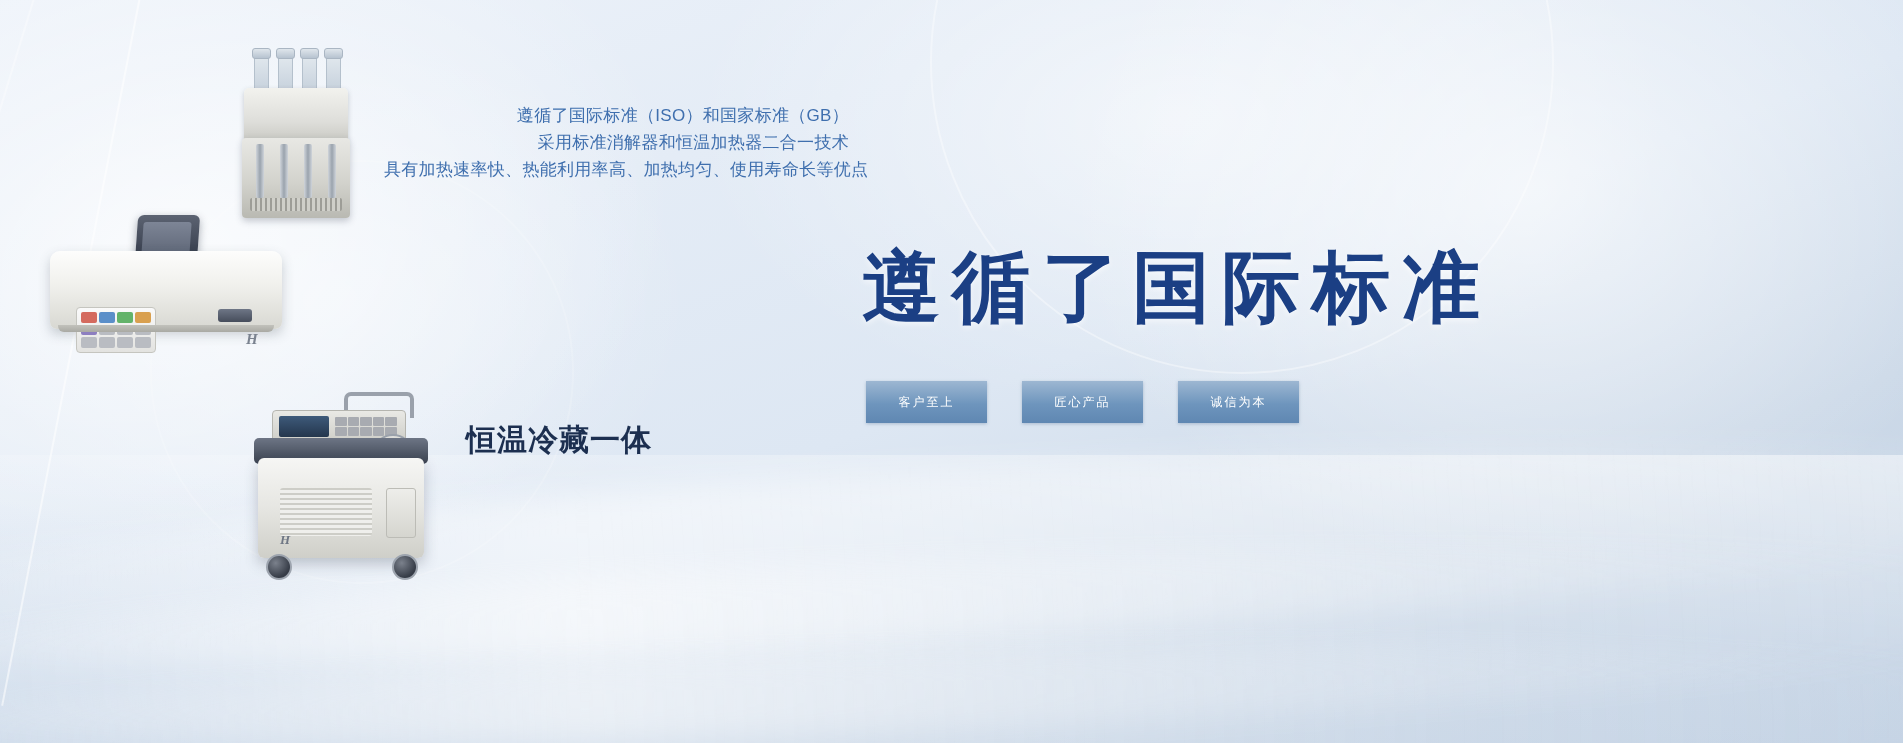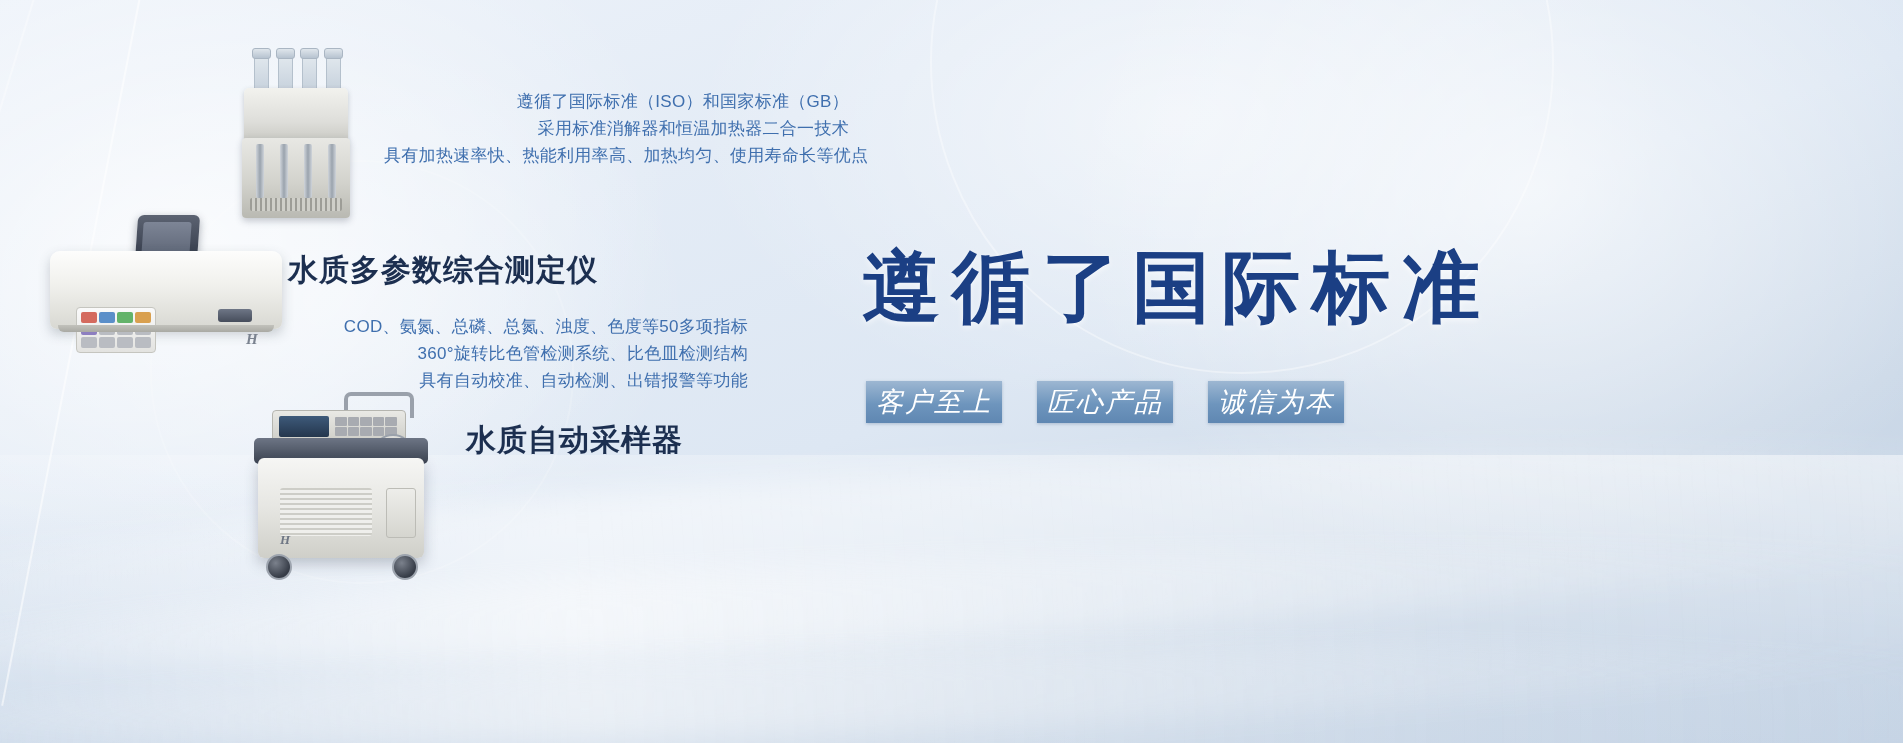--- a/index.html
+++ b/index.html
@@ -38,21 +38,21 @@
   .prod{position:absolute;}
   .prod .ptitle{
     color:#1c2f50;font-weight:bold;letter-spacing:1px;white-space:nowrap;
   }
   .prod .pline{
     color:#3f6fae;white-space:nowrap;letter-spacing:.3px;
   }
 
   #prod1{left:384px;top:66px;}
   #prod1 .ptitle{font-size:33px;}
-  #prod1 .plines{margin-top:22px;text-align:right;width:465px;}
+  #prod1 .plines{margin-top:36px;text-align:right;width:465px;}
   #prod1 .pline{font-size:17px;line-height:27px;}
 
   #prod2{left:288px;top:250px;}
   #prod2 .ptitle{font-size:30px;}
   #prod2 .plines{margin-top:22px;text-align:right;width:460px;}
   #prod2 .pline{font-size:17px;line-height:27px;}
 
   #prod3{left:466px;top:420px;}
   #prod3 .ptitle{font-size:30px;}
   #prod3 .plines{margin-top:22px;text-align:right;width:404px;}
@@ -60,25 +60,24 @@
 
   
   .maintitle{
     position:absolute;left:862px;top:236px;
     font-size:78px;font-weight:bold;color:#1b3f84;letter-spacing:12px;
     white-space:nowrap;text-shadow:0 2px 6px rgba(255,255,255,.65);
   }
   
   .badges{position:absolute;left:866px;top:381px;display:flex;gap:35px;}
   .badge{
-    width:136px;height:42px;display:flex;align-items:center;justify-content:center;
-    color:#ffffff;font-size:27px;letter-spacing:2px;
+    width:121px;height:42px;display:flex;align-items:center;justify-content:center;
+    color:#ffffff;font-size:12px;letter-spacing:2px;
     background:linear-gradient(180deg,#9db7d2 0%,#6e95bd 55%,#5f87b2 100%);
     box-shadow:0 1px 3px rgba(80,110,145,.35);
-    font-style:italic;
   }
 
   
   .dev{position:absolute;}
 
   
   #dev1{left:236px;top:50px;width:120px;height:168px;}
   #dev1 .base{position:absolute;left:6px;top:88px;width:108px;height:80px;border-radius:4px;
     background:linear-gradient(180deg,#e8e8e4 0%,#d3d3cd 55%,#b9b9b2 100%);
     box-shadow:0 3px 7px rgba(60,70,85,.28);}
@@ -258,31 +257,23 @@
   </div>
 
   <div class="prod" id="prod1">
     <div class="plines">
       <div class="pline">遵循了国际标准（ISO）和国家标准（GB）</div>
       <div class="pline">采用标准消解器和恒温加热器二合一技术</div>
       <div class="pline">具有加热速率快、热能利用率高、加热均匀、使用寿命长等优点</div>
     </div>
   </div>
 
-  <div class="prod" id="prod2">
-    <div class="ptitle">水质多参数综合测定仪</div>
-    <div class="plines">
-      <div class="pline">COD、氨氮、总磷、总氮、浊度、色度等50多项指标</div>
-      <div class="pline">360°旋转比色管检测系统、比色皿检测结构</div>
-      <div class="pline">具有自动校准、自动检测、出错报警等功能</div>
-    </div>
-  </div>
 
   <div class="prod" id="prod3">
-    <div class="ptitle">水质自动采样器</div>
+    <div class="ptitle">恒温冷藏一体</div>
   </div>
 
   <div class="maintitle">遵循了国际标准</div>
 
   <div class="badges">
     <div class="badge">客户至上</div>
     <div class="badge">匠心产品</div>
     <div class="badge">诚信为本</div>
   </div>
 

